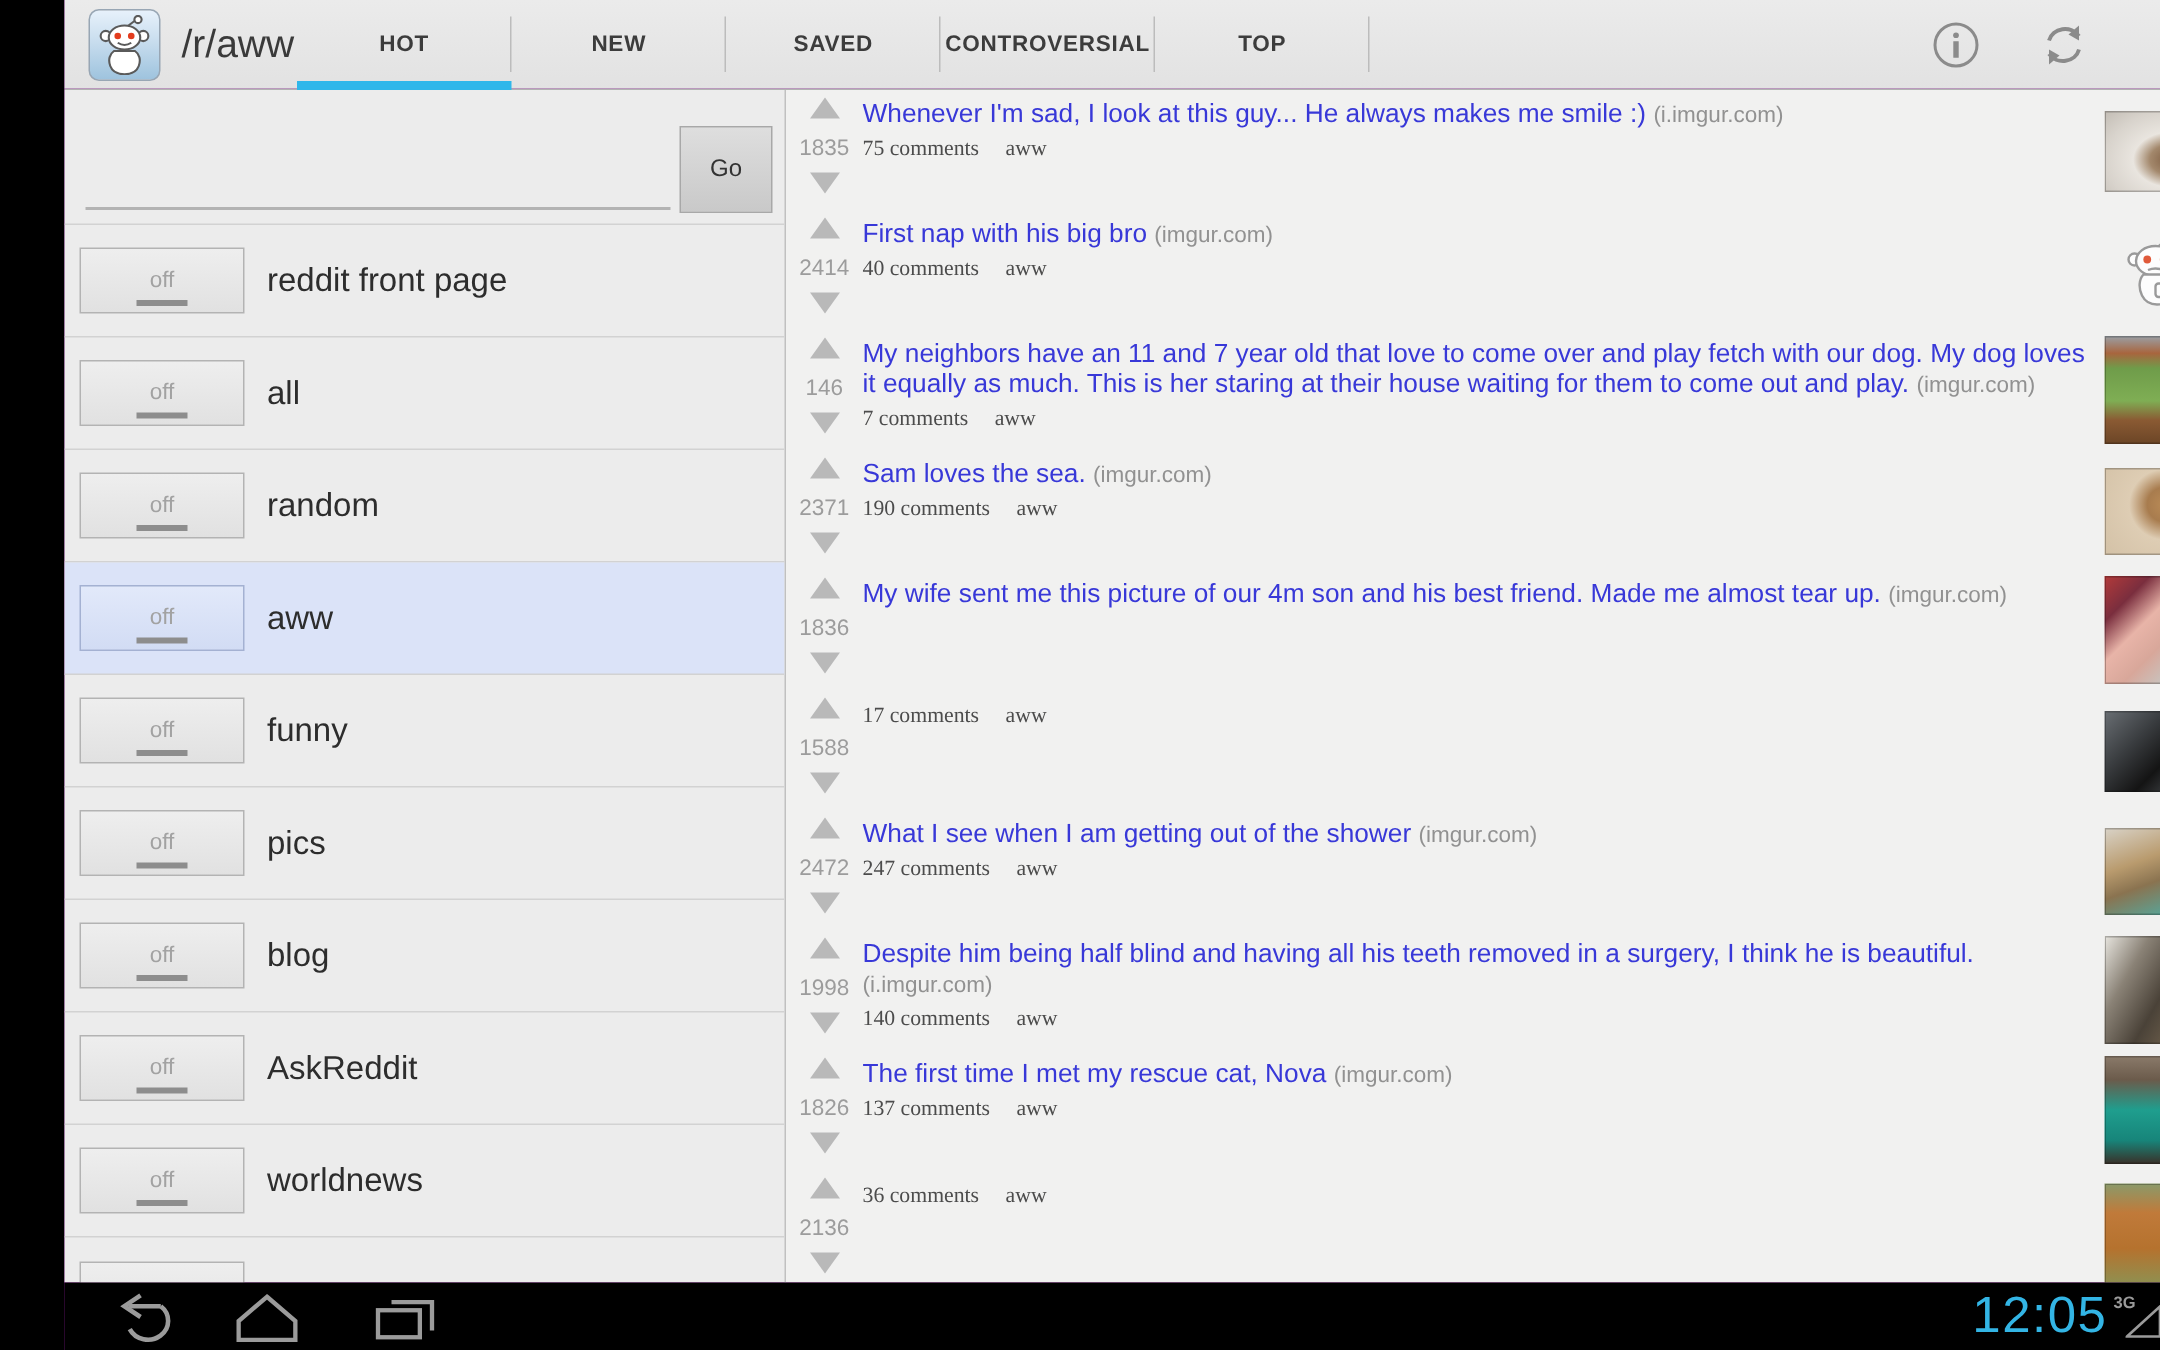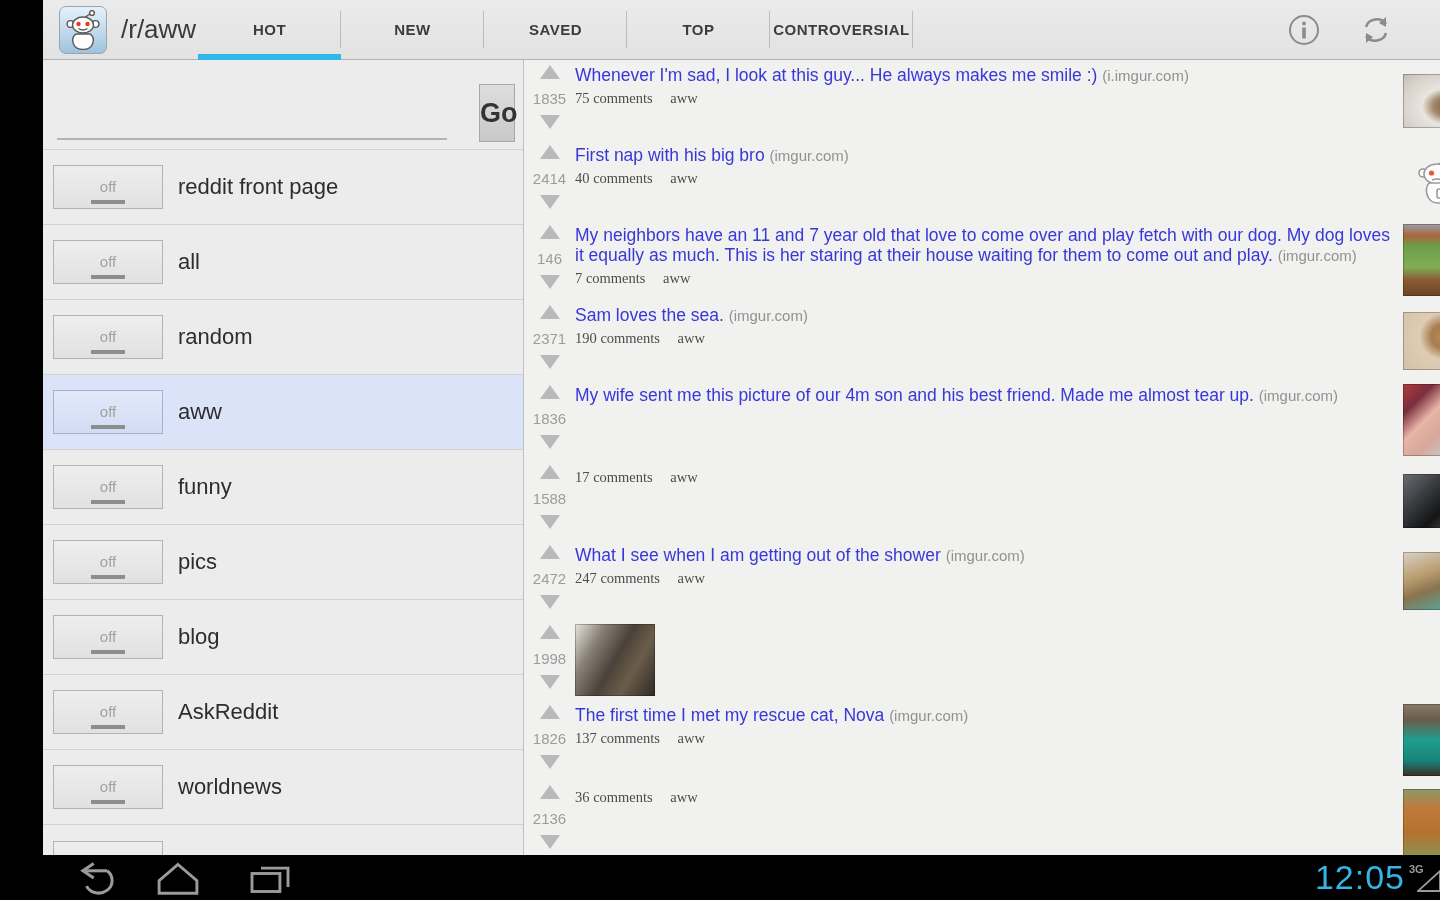--- a/index.html
+++ b/index.html
@@ -40,23 +40,23 @@
   
   .sidebar { position:relative; width:481px; background:#ececec;
     border-right:1px solid #c0c0c0; overflow:hidden; }
   .search-row { position:relative; height:90px; border-bottom:1px solid #d2d2d2; }
   .sub-input { position:absolute; left:14px; top:24px; width:390px; height:56px;
     cursor:text; }
   .sub-input .hint { position:absolute; left:0; top:16px; font-size:22px;
     color:#a8a8a8; }
   .sub-input .underline { position:absolute; left:0; right:0; bottom:0;
     height:2px; background:#b3b3b3; }
-  .go-btn { position:absolute; right:8px; top:24px; width:36px; height:58px;
+  .go-btn { position:absolute; right:8px; top:24px; width:62px; height:58px;
     border:1px solid #a8a8a8; background:linear-gradient(180deg,#dedede,#c9c9c9);
-    font-size:27px; color:#333; font-family:inherit; cursor:pointer;font-weight:bold; }
+    font-size:16px; color:#333; font-family:inherit; cursor:pointer; }
   .sub-row { position:relative; height:75px; display:flex; align-items:center;
     border-bottom:1px solid #d2d2d2; cursor:pointer; }
   .sub-row.selected { background:#dbe3f8; }
   .toggle { margin-left:10px; width:110px; height:44px;
     border:1px solid #b3b3b3; background:linear-gradient(180deg,#eeeeee,#e1e1e1);
     display:flex; flex-direction:column; align-items:center;
     justify-content:center; cursor:pointer; }
   .sub-row.selected .toggle { background:linear-gradient(180deg,#e2e9fa,#d2dcf4);
     border-color:#a4b1d2; }
   .toggle .off-label { font-size:15px; color:#a2a2a2; line-height:1;
@@ -140,25 +140,25 @@
       </div>
       <div class="tab">
         <span>NEW</span>
 
       </div>
       <div class="tab">
         <span>SAVED</span>
 
       </div>
       <div class="tab">
+        <span>CONTROVERSIAL</span>
+
+      </div>
+      <div class="tab">
         <span>TOP</span>
-
-      </div>
-      <div class="tab">
-        <span>CONTROVERSIAL</span>
 
       </div>
     </nav>
 
     <div class="ab-actions">
       <div class="ab-icon ab-info">
         <svg width="32" height="32" viewBox="0 0 32 32">
           <circle cx="16" cy="16" r="14" fill="none" stroke="#8b8b8b" stroke-width="2"></circle>
           <circle cx="16" cy="9.5" r="1.9" fill="#8b8b8b"></circle>
           <rect x="14.2" y="13.5" width="3.6" height="11" fill="#8b8b8b"></rect>
@@ -400,20 +400,30 @@
         </div>
         <div class="thumb t-med" aria-label="kittens-in-basket" style="background: linear-gradient(160deg, rgb(217, 211, 200) 0%, rgb(185, 155, 110) 35%, rgb(138, 115, 80) 55%, rgb(86, 167, 156) 85%, rgb(224, 221, 214) 100%);"></div>
       </article>
 
       <article class="post">
         <div class="vote-col">
           <div class="arrow-up"></div>
           <div class="score">1998</div>
           <div class="arrow-down"></div>
         </div>
+        <div class="text-col">
+          <div class="title-line">
+            <span class="post-title">Despite him being half blind and having all his teeth removed in a surgery, I think he is beautiful.</span>
+            <span class="post-domain">(i.imgur.com)</span>
+          </div>
+          <div class="meta">
+            <span>140 comments</span>
+            <span class="subname">aww</span>
+          </div>
+        </div>
         <div class="thumb t-tall" aria-label="fluffy-cat-by-window" style="background: linear-gradient(120deg, rgb(232, 230, 224) 0%, rgb(138, 130, 118) 25%, rgb(74, 66, 56) 50%, rgb(107, 93, 74) 70%, rgb(46, 42, 36) 100%);"></div>
       </article>
 
       <article class="post">
         <div class="vote-col">
           <div class="arrow-up"></div>
           <div class="score">1826</div>
           <div class="arrow-down"></div>
         </div>
         <div class="text-col">

